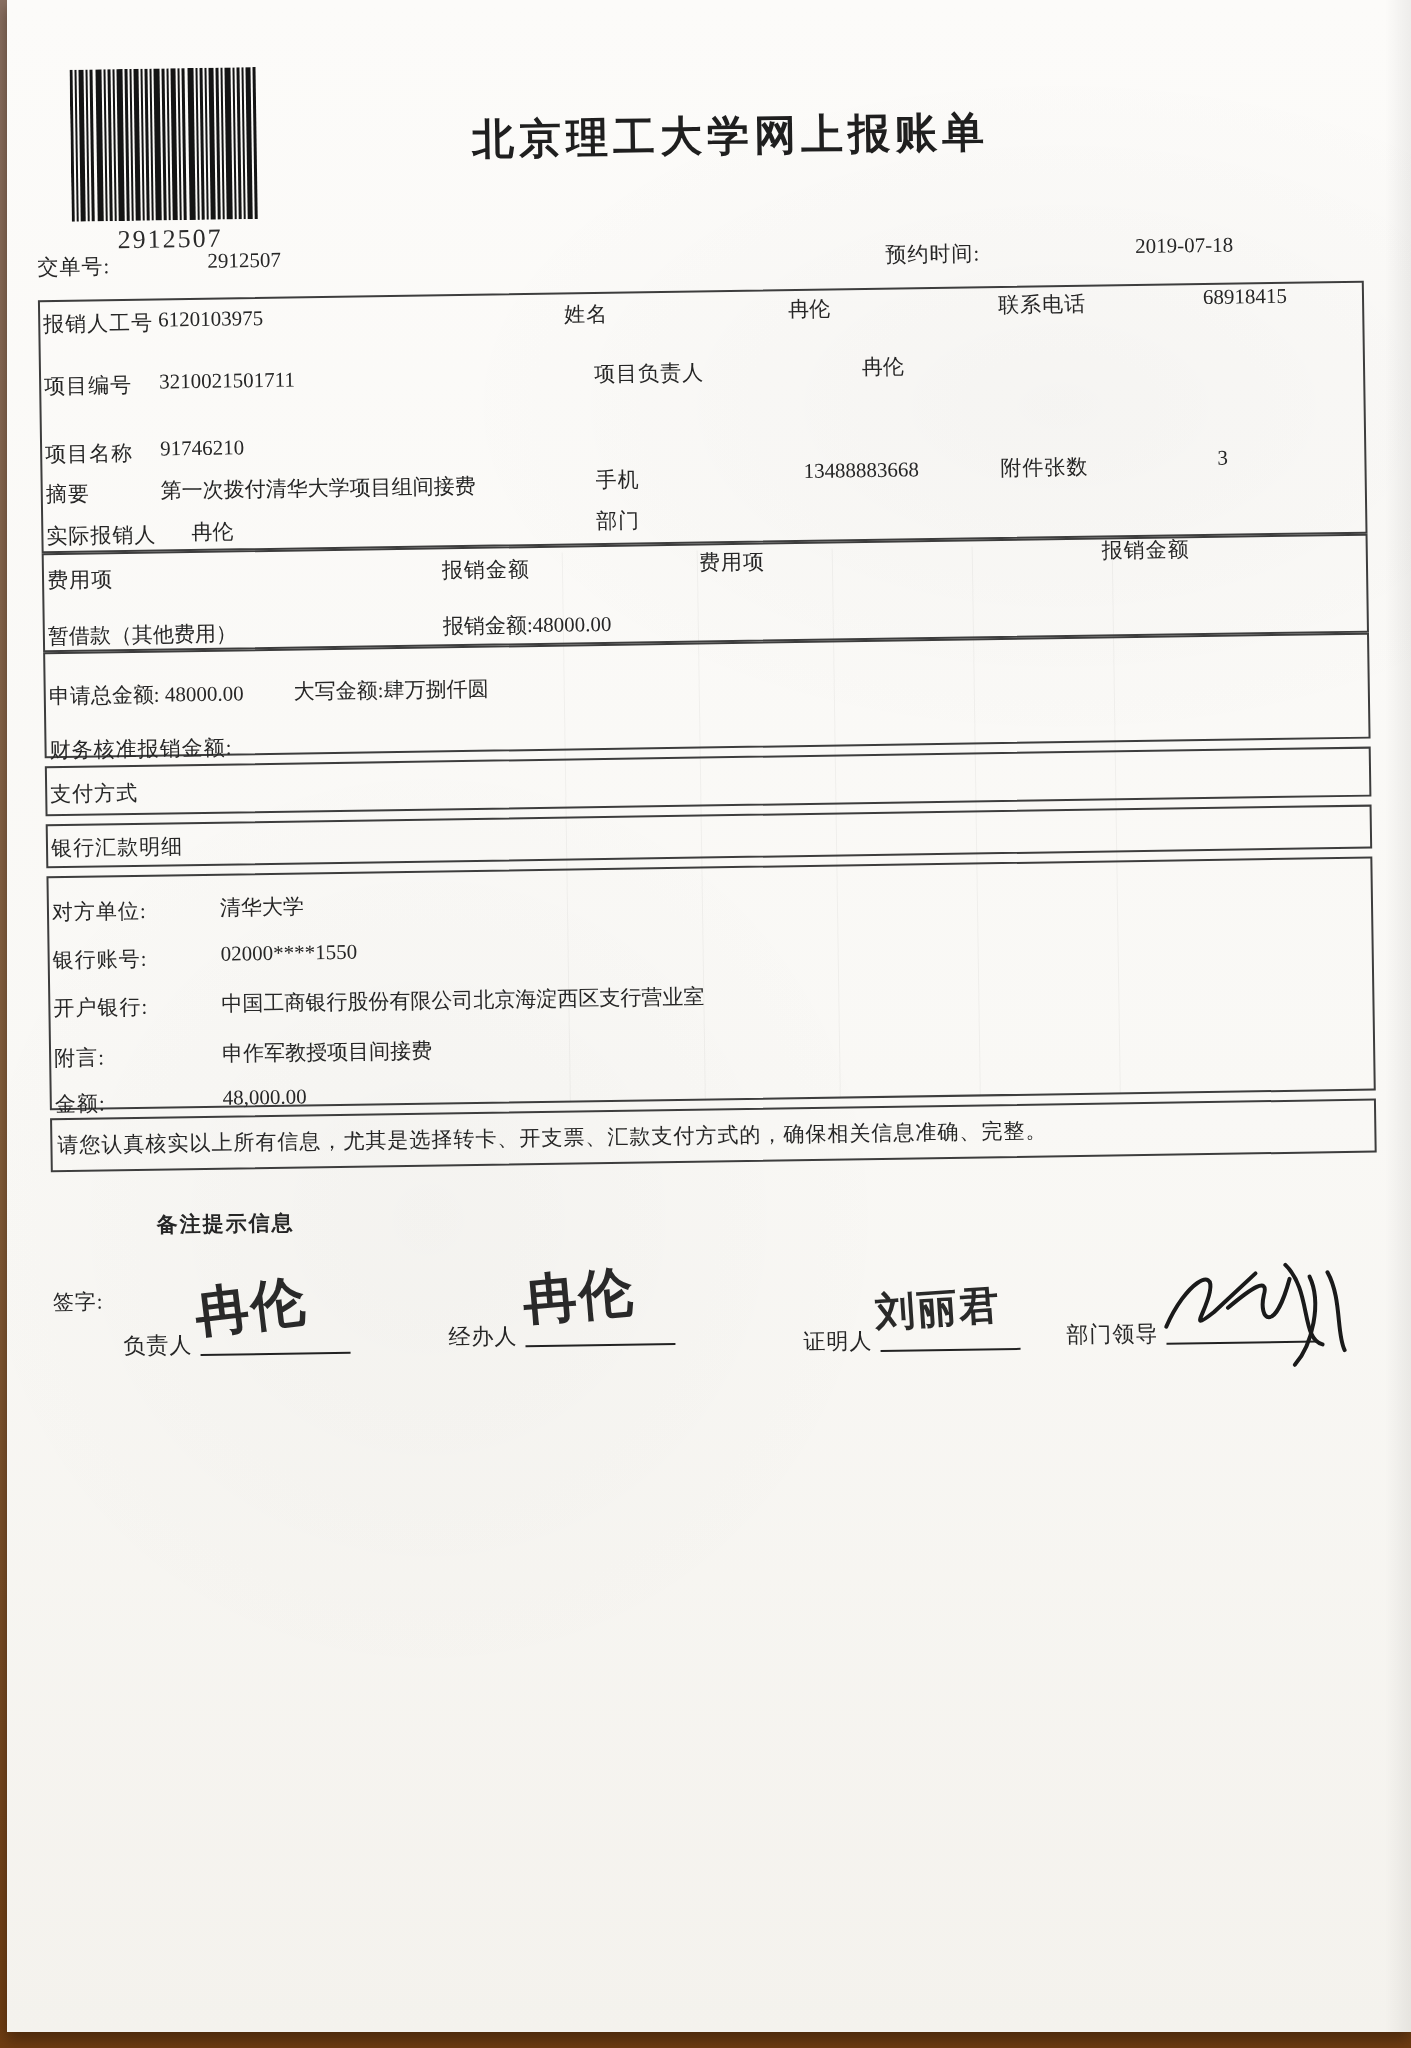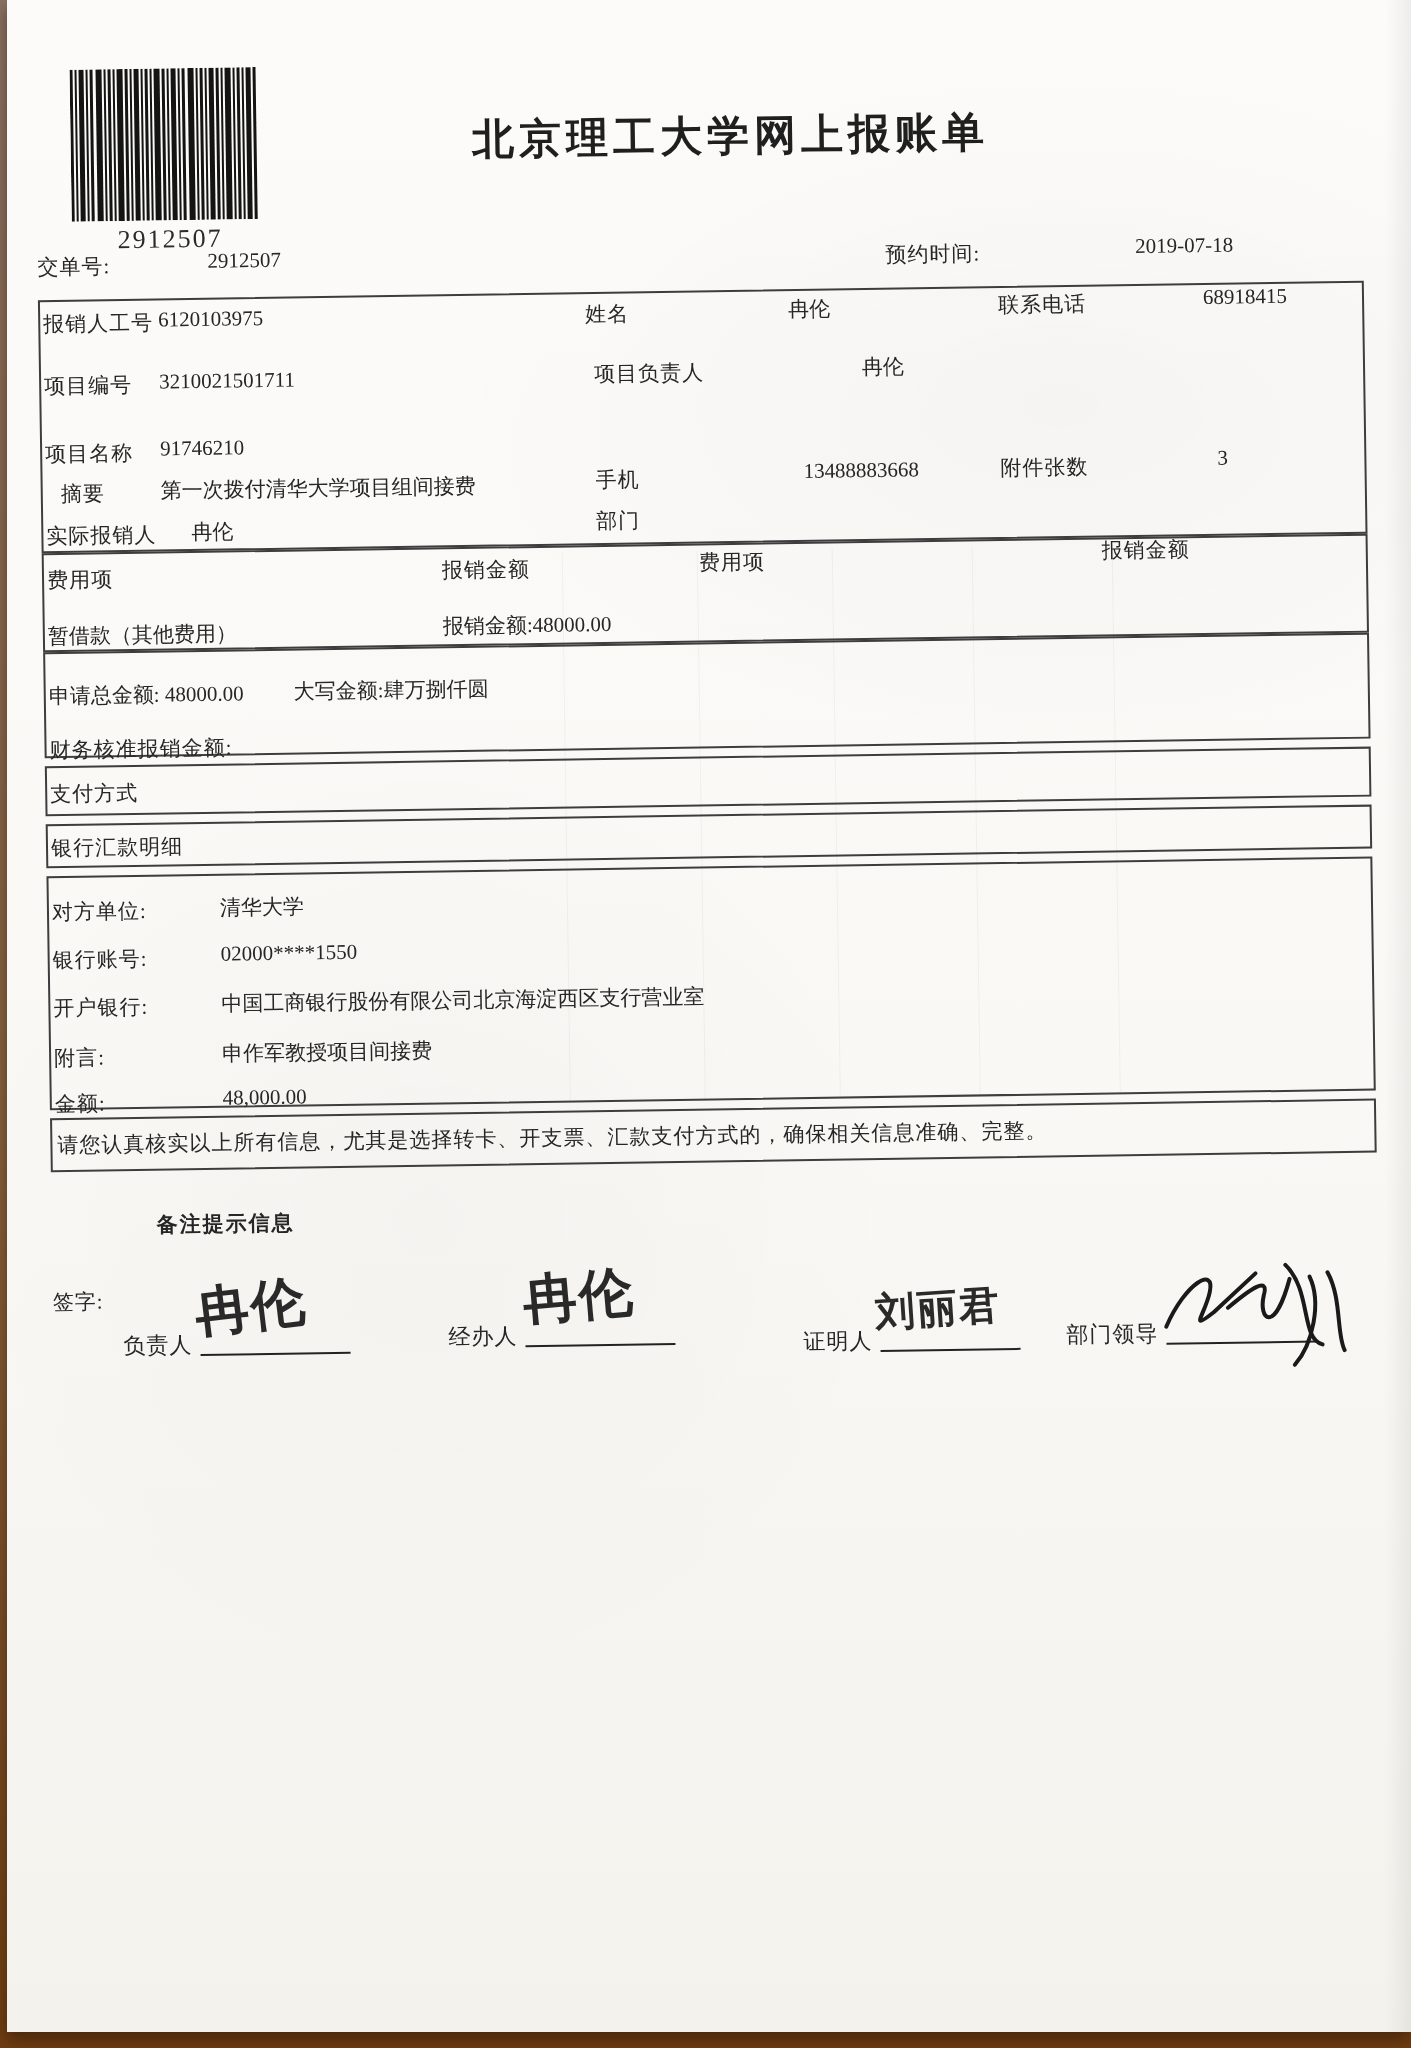--- a/index.html
+++ b/index.html
@@ -96,34 +96,34 @@
     <div class="title">北京理工大学网上报账单</div>
 
     <span class="abs lbl" style="left:45px;top:253px">交单号:</span>
     <span class="abs val" style="left:215px;top:251px">2912507</span>
     <span class="abs lbl" style="left:893px;top:253px">预约时间:</span>
     <span class="abs val" style="left:1143px;top:250px">2019-07-18</span>
 
     <div class="box" style="top:300px;height:253px"></div>
     <span class="abs lbl" style="left:50px;top:310px">报销人工号</span>
     <span class="abs val" style="left:165px;top:309px">6120103975</span>
-    <span class="abs lbl" style="left:592px;top:308px">姓名</span>
+    <span class="abs lbl" style="left:571px;top:308px">姓名</span>
     <span class="abs val" style="left:795px;top:306px">冉伦</span>
     <span class="abs lbl" style="left:1005px;top:305px">联系电话</span>
     <span class="abs val" style="left:1210px;top:302px">68918415</span>
 
     <span class="abs lbl" style="left:50px;top:372px">项目编号</span>
     <span class="abs val" style="left:165px;top:371px">3210021501711</span>
     <span class="abs lbl" style="left:600px;top:368px">项目负责人</span>
     <span class="abs val" style="left:868px;top:365px">冉伦</span>
 
     <span class="abs lbl" style="left:50px;top:440px">项目名称</span>
     <span class="abs val" style="left:165px;top:438px">91746210</span>
 
-    <span class="abs lbl" style="left:65px;top:480px">摘要</span>
+    <span class="abs lbl" style="left:50px;top:480px">摘要</span>
     <span class="abs val" style="left:165px;top:478px">第一次拨付清华大学项目组间接费</span>
     <span class="abs lbl" style="left:600px;top:474px">手机</span>
     <span class="abs val" style="left:808px;top:470px">13488883668</span>
     <span class="abs lbl" style="left:1005px;top:468px">附件张数</span>
     <span class="abs val" style="left:1222px;top:463px">3</span>
 
     <span class="abs lbl" style="left:50px;top:522px">实际报销人</span>
     <span class="abs val" style="left:195px;top:520px">冉伦</span>
     <span class="abs lbl" style="left:600px;top:515px">部门</span>
     <span class="abs val" style="left:700px;top:515px"></span>

